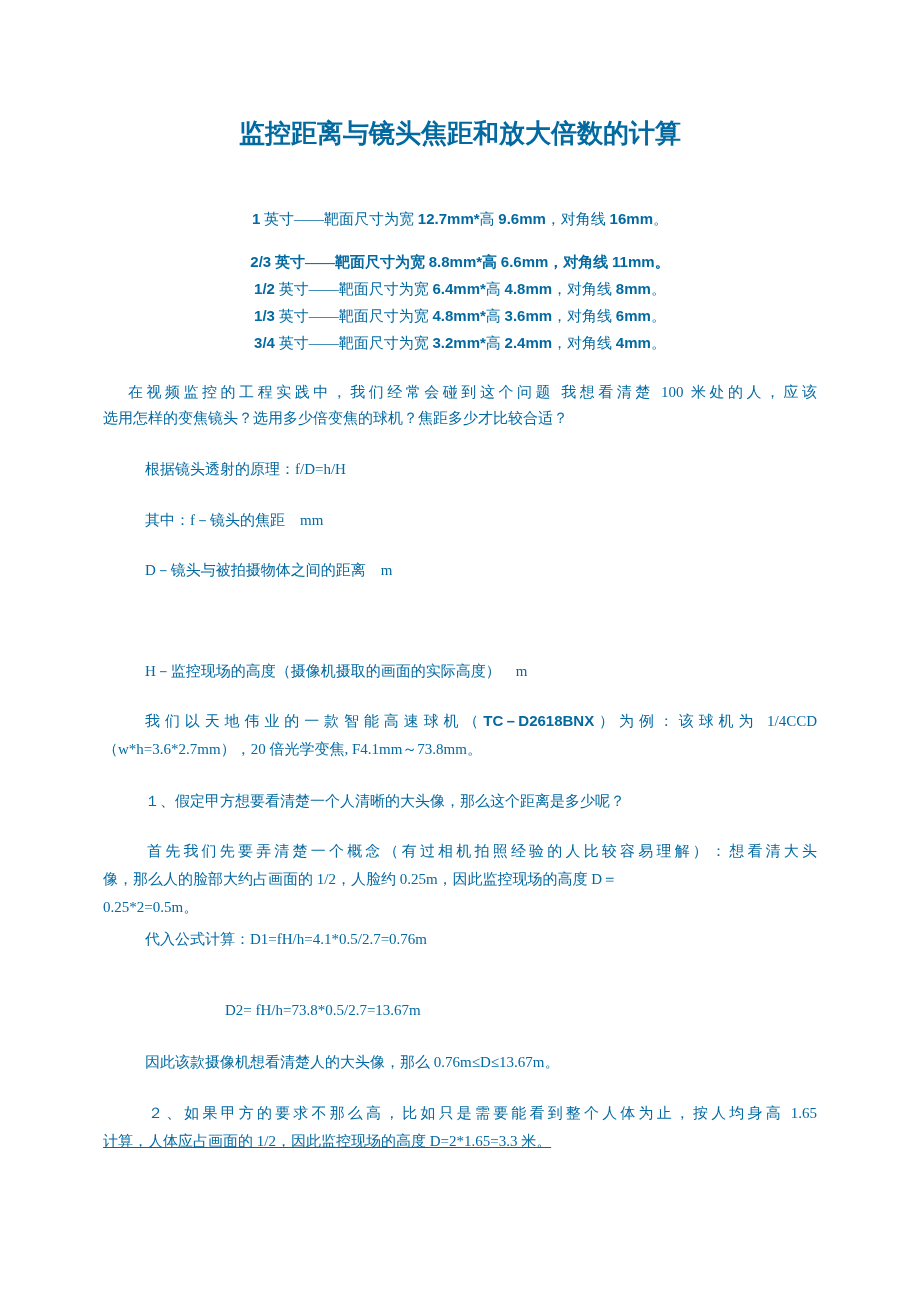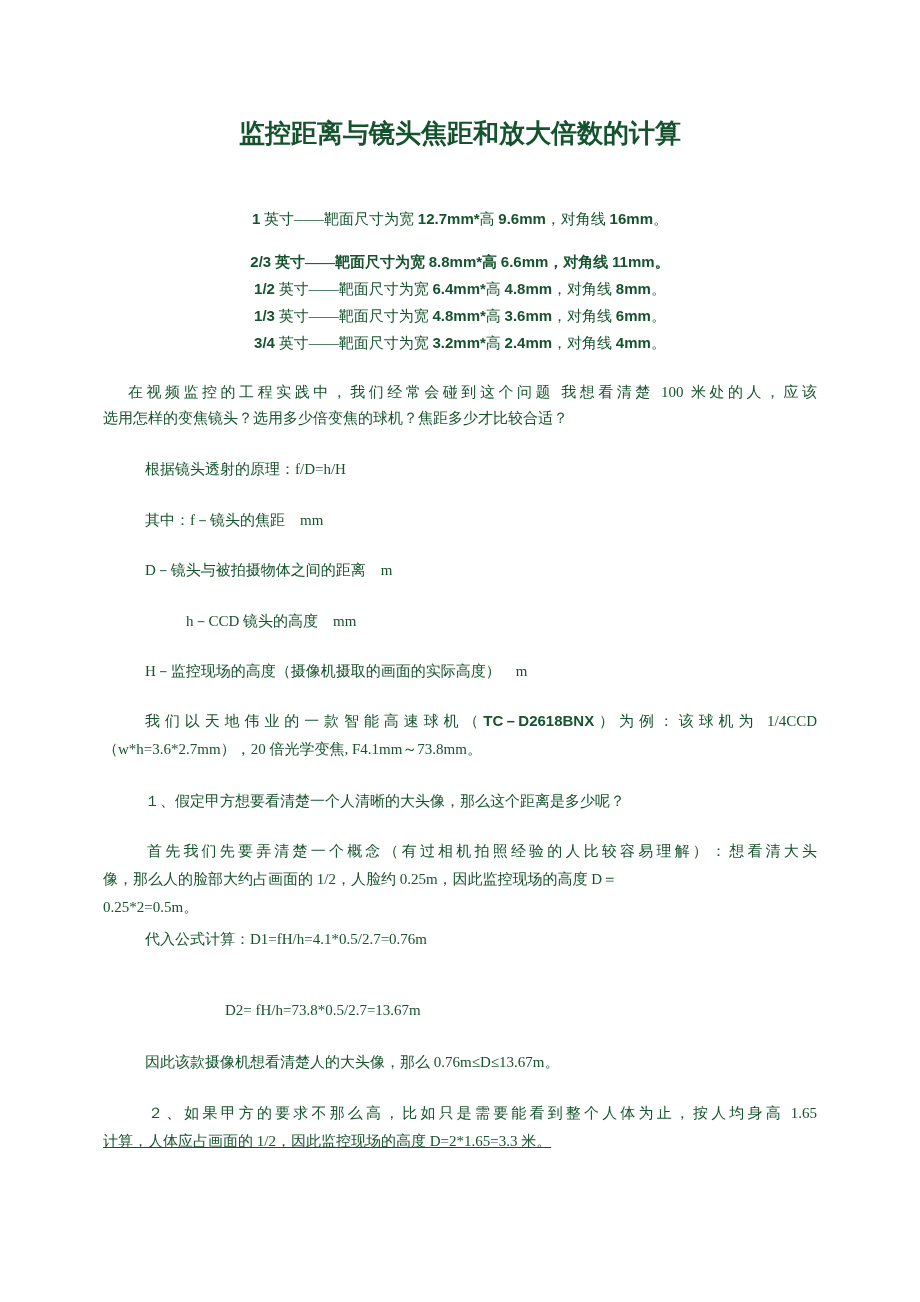--- a/index.html
+++ b/index.html
@@ -1,18 +1,18 @@
 <!DOCTYPE html>
 <html><head>
 <meta charset="utf-8">
 <style>
   html,body { margin:0; padding:0; background:#ffffff; }
   .page {
     position:relative; width:920px; height:1302px; background:#ffffff;
-    color:#14532d; font-family:"Liberation Serif","DejaVu Serif",serif;
+    color:#0369a1; font-family:"Liberation Serif","DejaVu Serif",serif;
     overflow:hidden;
   }
   .abs { position:absolute; left:103px; width:714px; font-size:15px; line-height:22px; }
   .center { text-align:center; }
   .stretch { text-align:justify; text-align-last:justify; }
   .title {
     left:0; width:920px; text-align:center; margin:0;
     font-size:26px; line-height:36px; font-weight:bold;
   }
   .bs { font-family:"Liberation Sans","DejaVu Sans",sans-serif; font-weight:bold; }
@@ -38,21 +38,20 @@
 
   <div class="abs stretch" style="top:381px; padding-left:25px; width:689px;">在视频监控的工程实践中，我们经常会碰到这个问题 我想看清楚 100 米处的人，应该</div>
   <div class="abs" style="top:458px; padding-left:42px;">根据镜头透射的原理：f/D=h/H</div>
 
   <div class="abs" style="top:407px;">选用怎样的变焦镜头？选用多少倍变焦的球机？焦距多少才比较合适？</div>
 
   <div class="abs" style="top:509px; padding-left:42px;">其中：f－镜头的焦距　mm</div>
 
   <div class="abs" style="top:559px; padding-left:42px;">D－镜头与被拍摄物体之间的距离　m</div>
 
-  <div class="abs" style="top:610px; padding-left:83px;">h－CCD 镜头的高度　mm</div>
 
   <div class="abs" style="top:660px; padding-left:42px;">H－监控现场的高度（摄像机摄取的画面的实际高度）　m</div>
 
   <div class="abs stretch" style="top:710px; padding-left:42px; width:672px;"><span>我们以天地伟业的一款智能高速球机（</span><span class="bs">TC－D2618BNX</span><span>）为例：该球机为 1/4CCD</span></div>
   <div class="abs" style="top:738px;">（w*h=3.6*2.7mm），20 倍光学变焦, F4.1mm～73.8mm。</div>
 
   <div class="abs" style="top:790px; padding-left:42px;">１、假定甲方想要看清楚一个人清晰的大头像，那么这个距离是多少呢？</div>
 
   <div class="abs stretch" style="top:840px; padding-left:44px; width:670px;">首先我们先要弄清楚一个概念（有过相机拍照经验的人比较容易理解）：想看清大头</div>
   <div class="abs" style="top:868px;">像，那么人的脸部大约占画面的 1/2，人脸约 0.25m，因此监控现场的高度 D＝</div>

